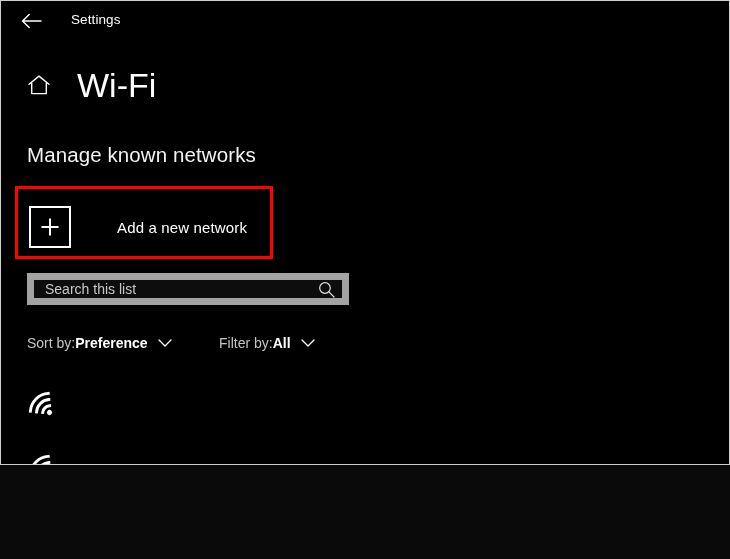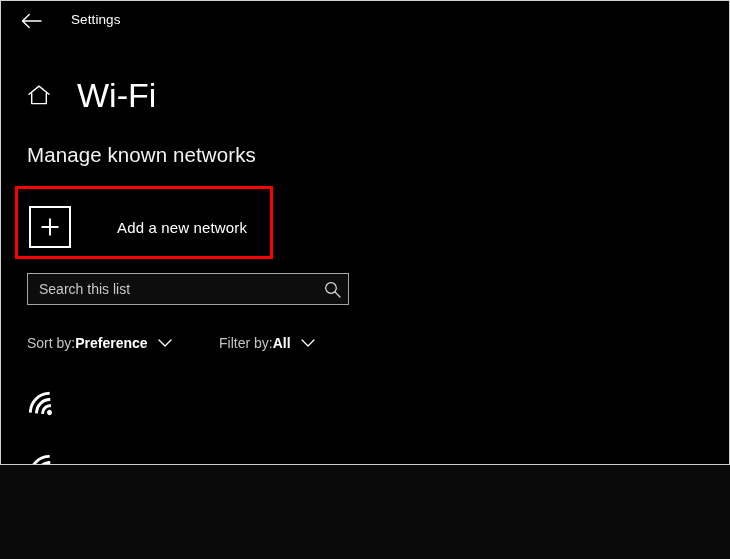--- a/index.html
+++ b/index.html
@@ -46,21 +46,20 @@
     color: #ffffff;
     letter-spacing: 0.1px;
   }
 
   
   #page-head {
     position: absolute;
     left: 0; top: 62px;
     width: 400px;
     height: 46px;
-    margin-top: 10px;
   }
   #home-icon {
     position: absolute;
     left: 24px; top: 8px;
     width: 28px; height: 28px;
     display: flex; align-items: center; justify-content: center;
     cursor: pointer;
   }
   #page-title {
     position: absolute;
@@ -141,21 +140,21 @@
     letter-spacing: 0.15px;
   }
 
   
   #search-box {
     position: absolute;
     left: 26px;
     top: 272px;
     width: 322px;
     height: 32px;
-    border: 1px solid #a3a3a3;
+    border: 7px solid #a3a3a3;
     background: #0d0d0d;
     box-sizing: border-box;
     display: flex;
     align-items: center;
     cursor: text;
   }
   #search-input {
     flex: 1 1 auto;
     background: transparent;
     border: none;

